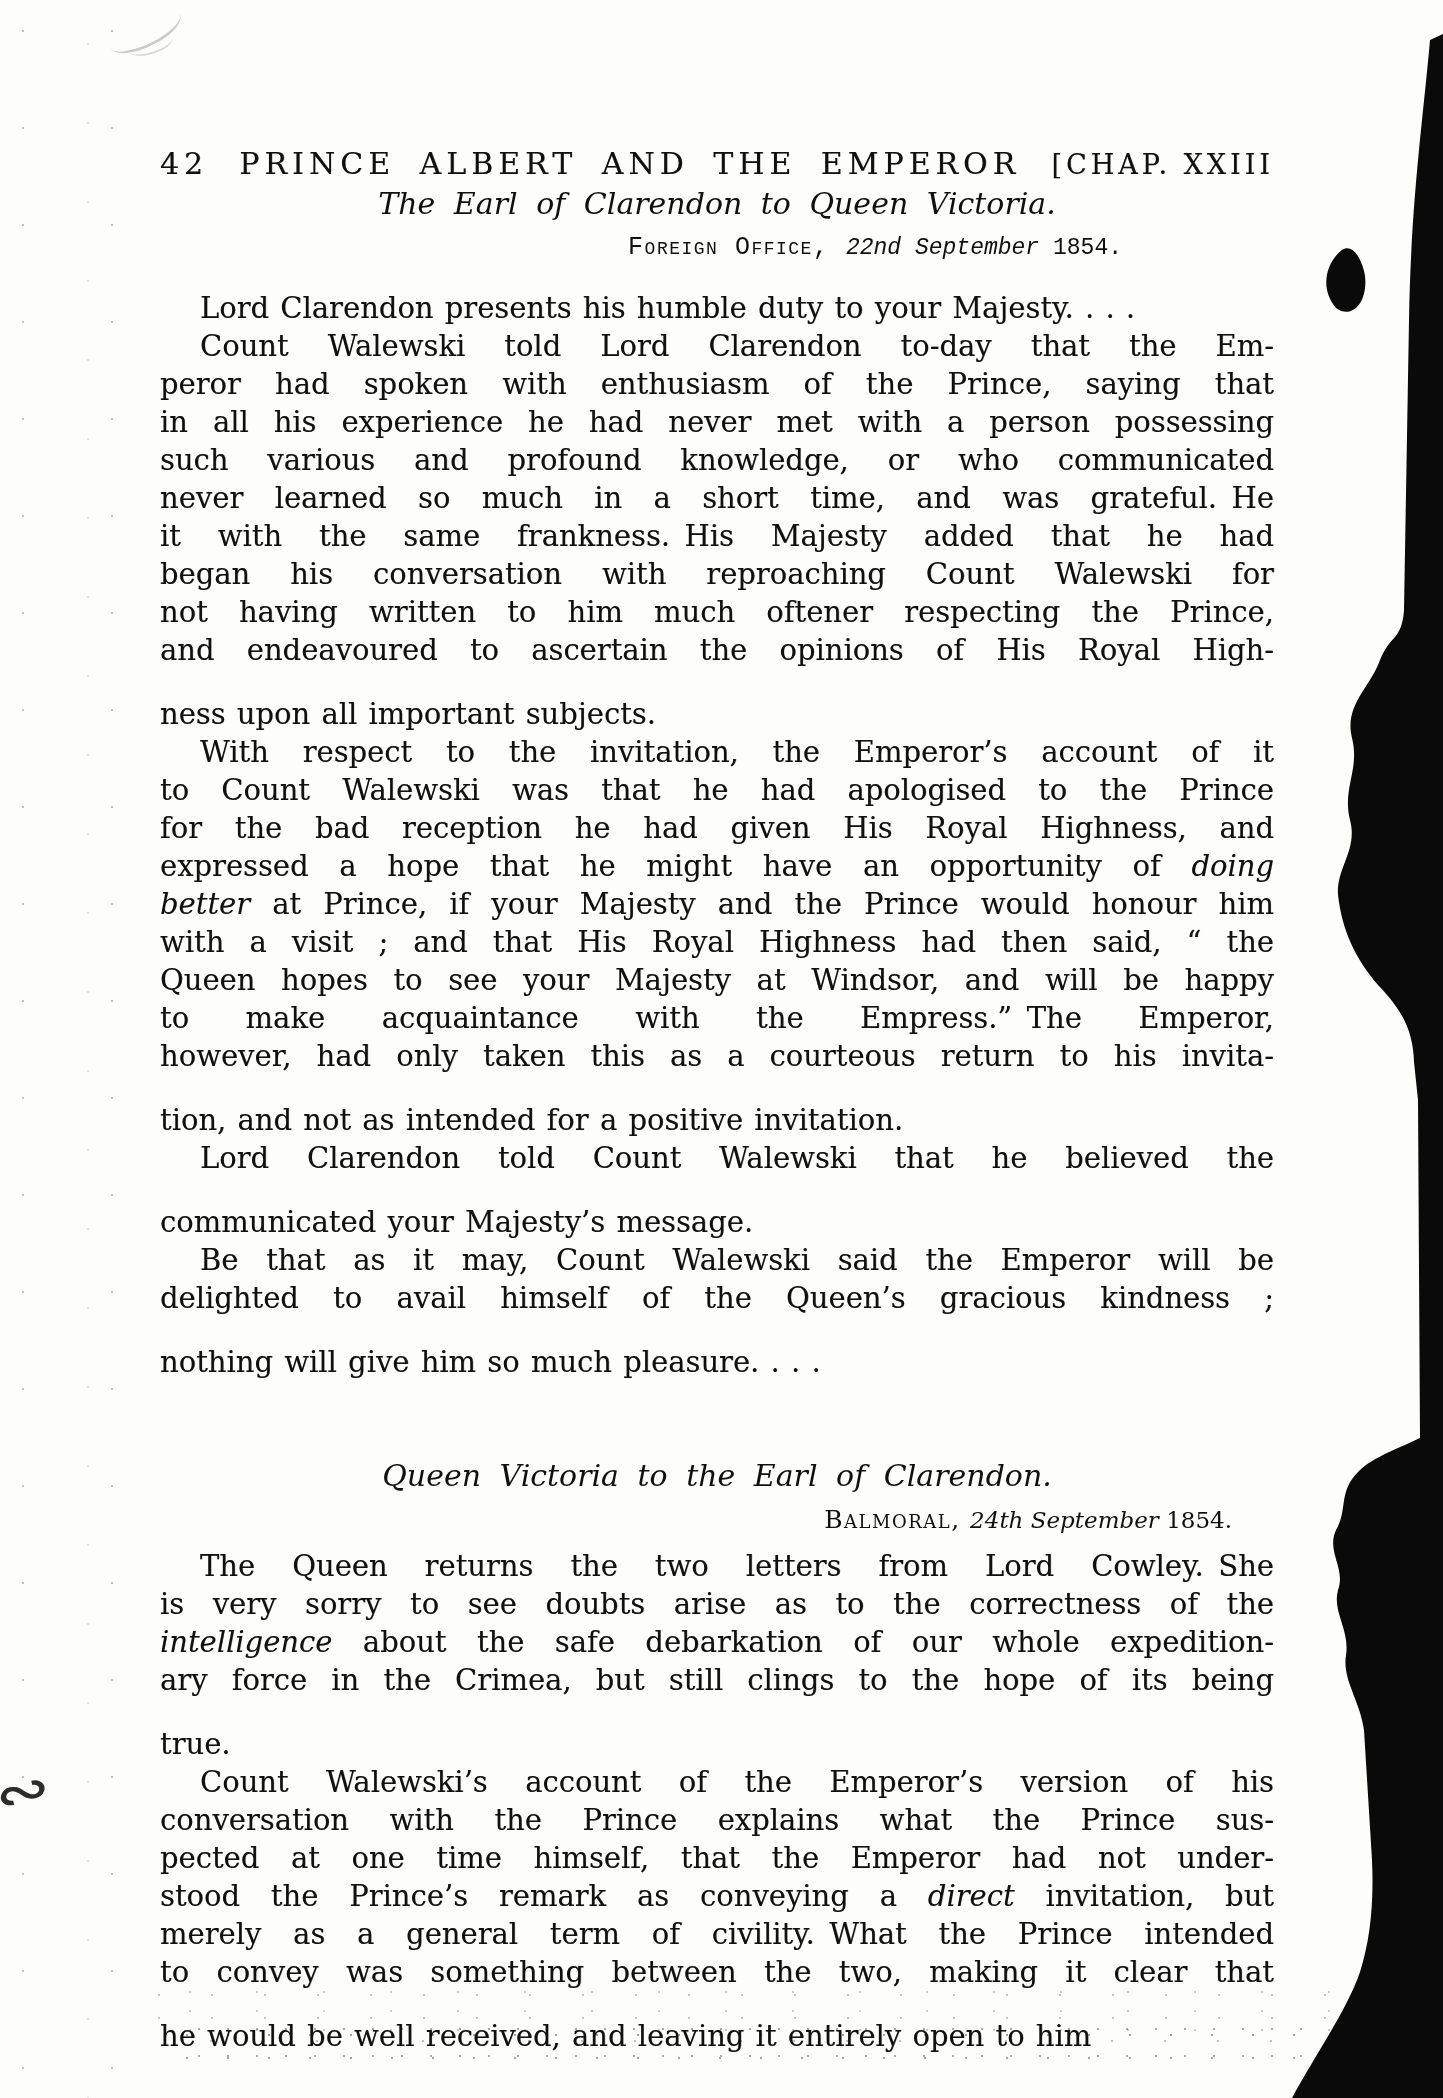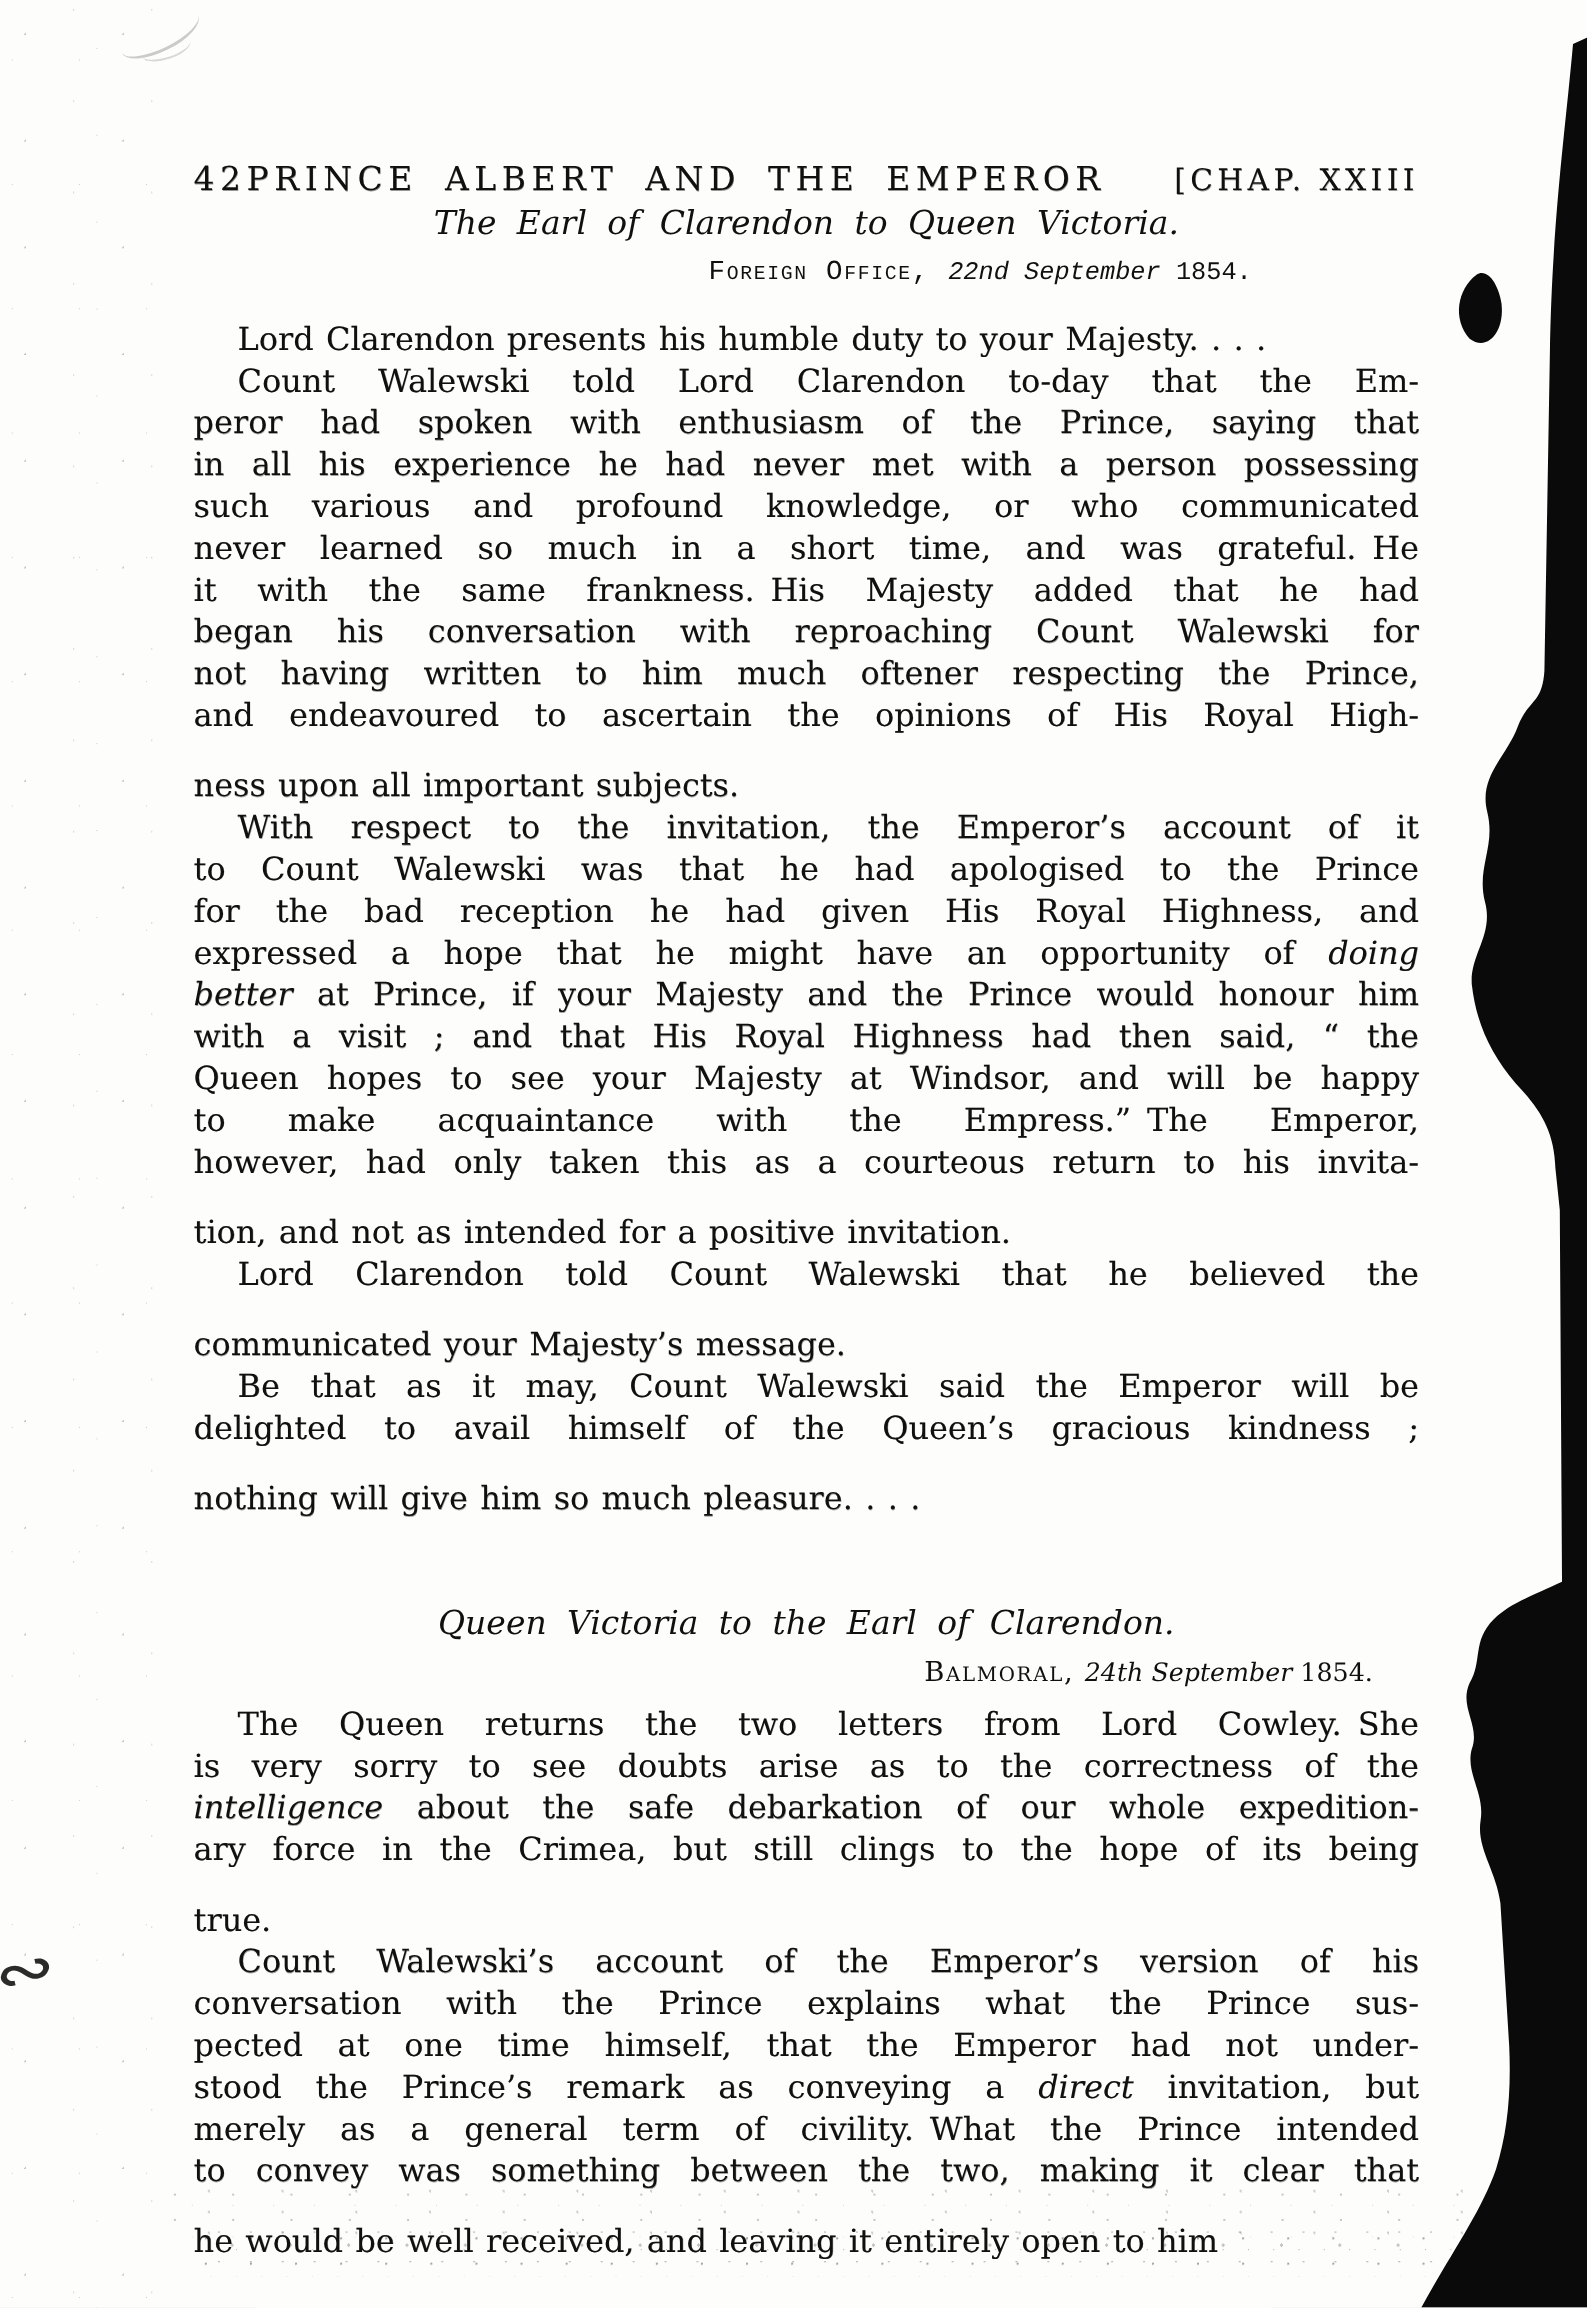--- a/index.html
+++ b/index.html
@@ -5,29 +5,29 @@
   html,body{margin:0;padding:0;background:#e9e9e7;}
   .page{
     position:relative;
     width:1443px;height:2098px;
     background:#fdfdfb;
     overflow:hidden;
     font-family:"DejaVu Serif","Liberation Serif",serif;
     color:#101010;
   }
   .text-col{
-    position:absolute;left:176px;top:146px;width:1114px;
+    position:absolute;left:160px;top:146px;width:1114px;
   }
   
   .running-head{
     display:flex;justify-content:space-between;align-items:baseline;
     font-size:30px;line-height:36px;letter-spacing:5px;white-space:nowrap;
     text-shadow:.4px .4px 0 rgba(0,0,0,.4);
   }
-  .running-head .rh-title{flex:1;text-align:left;word-spacing:10px;}
+  .running-head .rh-title{flex:1;text-align:center;word-spacing:10px;}
   .running-head .rh-chap{font-size:27px;letter-spacing:4px;text-align:right;}
   
   .letter-heading{
     text-align:center;font-style:italic;font-size:30px;line-height:42px;
     word-spacing:9px;
   }
   .letter + .letter{margin-top:74px;}
   .dateline{font-size:23px;line-height:30px;text-align:right;margin-top:8px;}
   .dateline .place{font-variant:small-caps;font-size:25px;letter-spacing:1.5px;font-style:normal;}
   .dateline .ldate{font-style:italic;}

